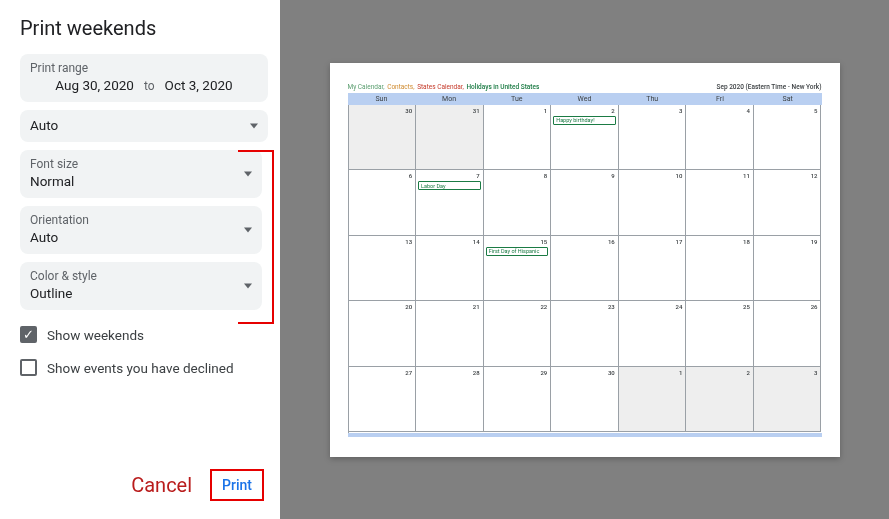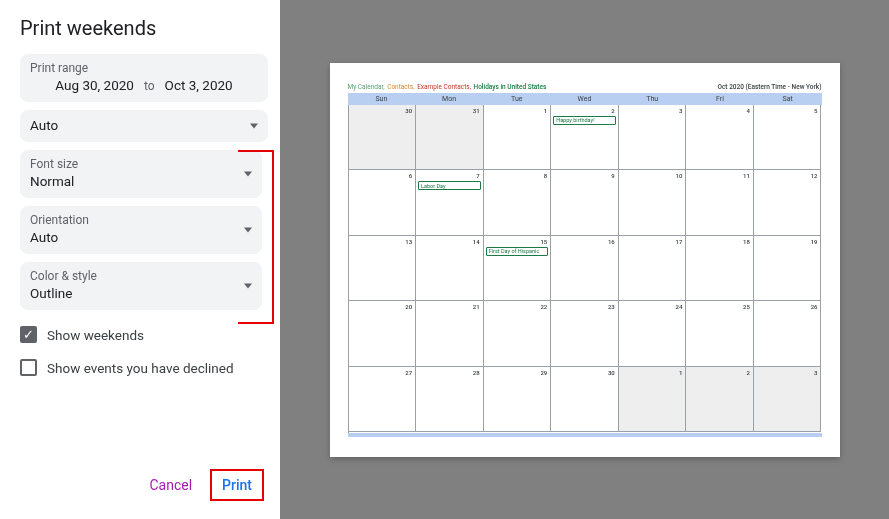--- a/index.html
+++ b/index.html
@@ -104,22 +104,22 @@
   }
   .footer {
     margin-top: auto;
     display: flex;
     justify-content: flex-end;
     align-items: center;
     gap: 18px;
     padding: 6px 4px;
   }
   .btn-cancel {
-    font-size: 14px;
-    color: #a21caf;
+    font-size: 20px;
+    color: #b91c1c;
     cursor: pointer;
   }
   .btn-print {
     font-size: 14px;
     color: #1a73e8;
     font-weight: 500;
     padding: 6px 10px;
     border: 2px solid #e60000;
     cursor: pointer;
   }
@@ -252,22 +252,22 @@
 
   <div class="footer">
     <span class="btn-cancel">Cancel</span>
     <span class="btn-print">Print</span>
   </div>
 </div>
 
 <div class="preview-outer">
   <div class="paper">
     <div class="paper-header">
-      <div class="cal-list" id="cal-list"><span class="cal-my">My Calendar, </span><span class="cal-con">Contacts, </span><span class="cal-ex">Example Contacts, </span><span class="cal-hol">Holidays in United States</span></div>
-      <div class="tz">Oct 2020 (Eastern Time - New York)</div>
+      <div class="cal-list" id="cal-list"><span class="cal-my">My Calendar, </span><span class="cal-con">Contacts, </span><span class="cal-ex">States Calendar, </span><span class="cal-hol">Holidays in United States</span></div>
+      <div class="tz">Sep 2020 (Eastern Time - New York)</div>
     </div>
     <div class="dow-row" id="dow-row">
         <div>Sun</div>
         <div>Mon</div>
         <div>Tue</div>
         <div>Wed</div>
         <div>Thu</div>
         <div>Fri</div>
         <div>Sat</div>
       </div>

